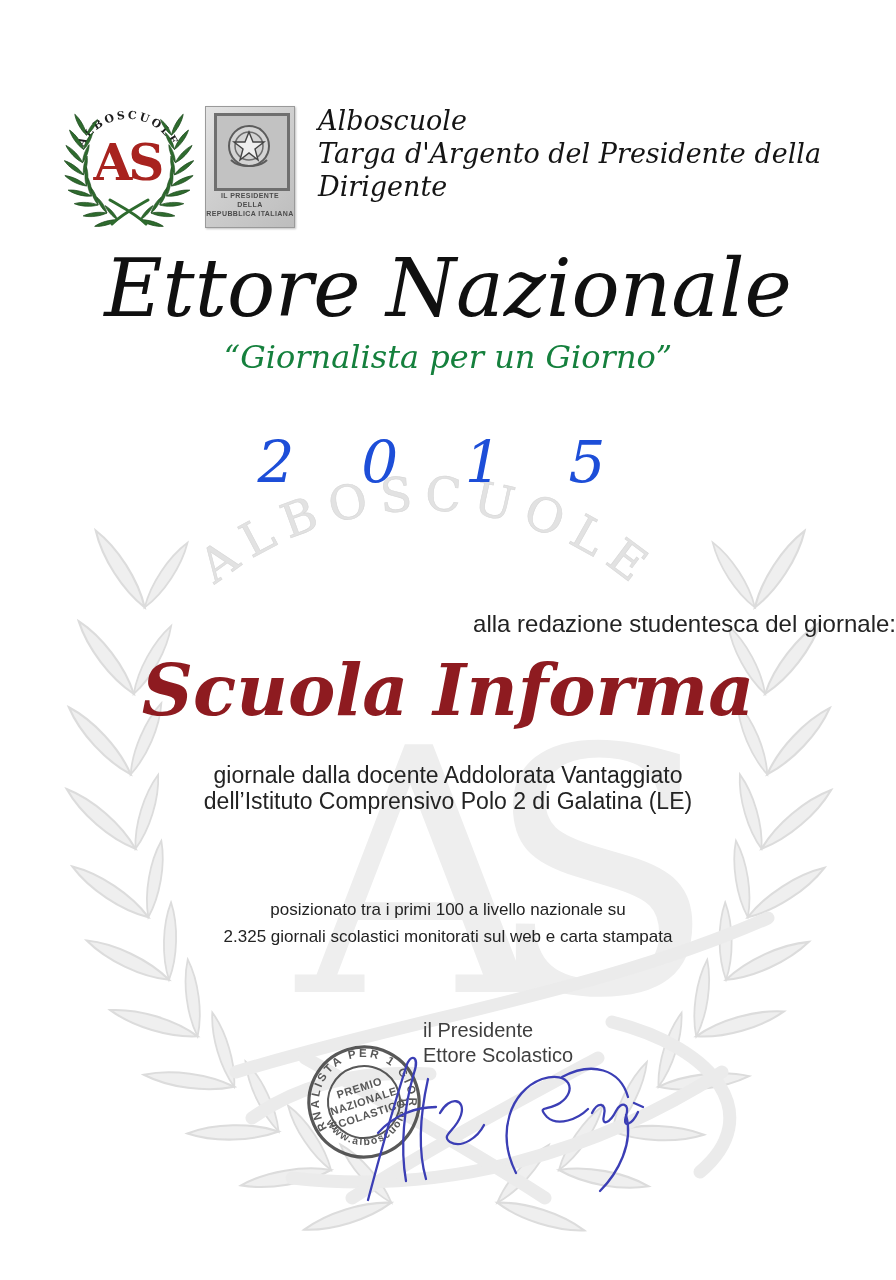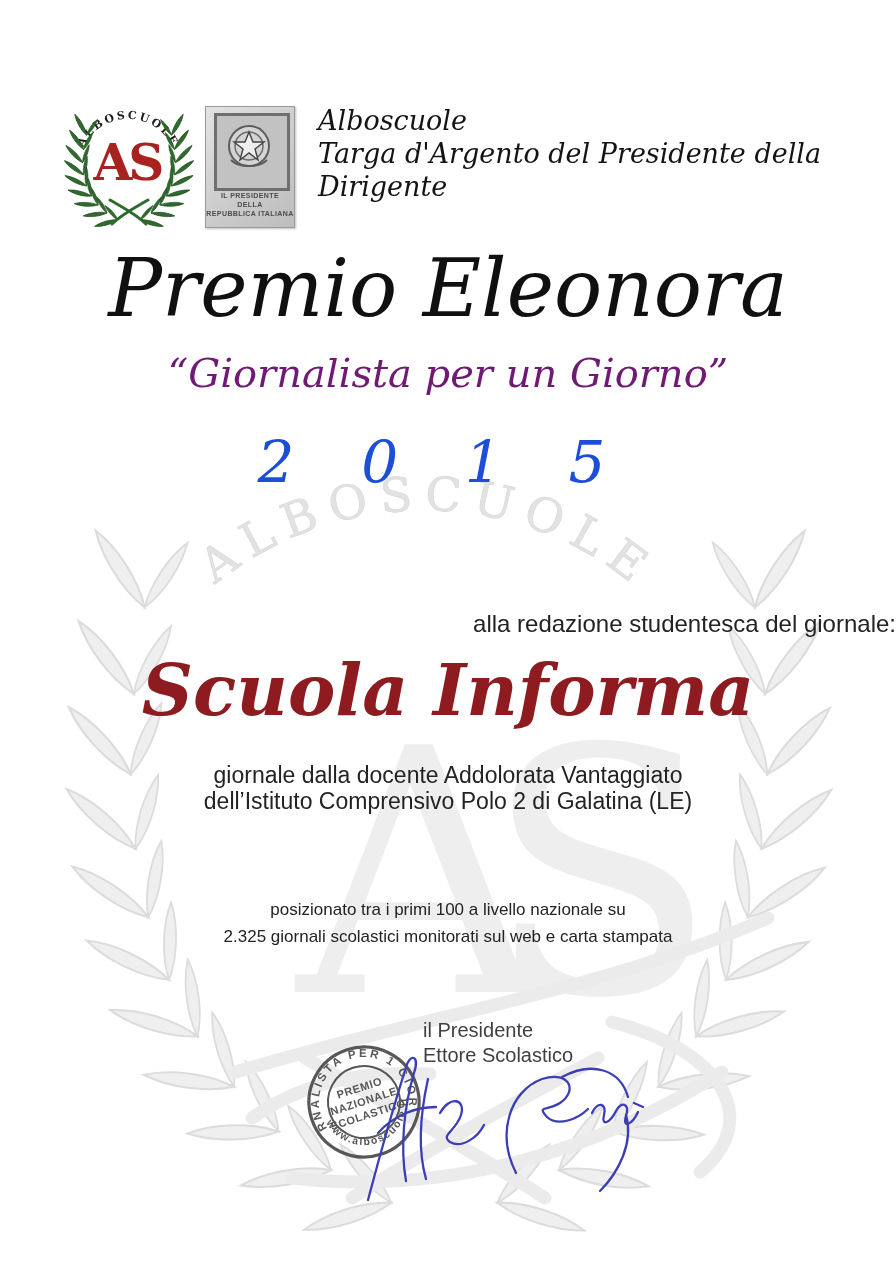--- a/index.html
+++ b/index.html
@@ -40,21 +40,21 @@
     border:1px solid #9a9a9a;box-shadow:1px 1px 2px rgba(0,0,0,.25);z-index:2;}
   .plaque-frame{position:absolute;left:8px;top:6px;width:70px;height:72px;
     background:#c2c2c2;border:3px solid #6f6f6f;}
   .plaque-caption{position:absolute;left:0;right:0;top:84px;text-align:center;
     font-size:7px;line-height:9px;color:#4c4c4c;font-weight:bold;letter-spacing:.4px;}
 
   .org-block{left:318px;top:104px;z-index:2;font-size:27px;line-height:33px;color:#141414;}
 
   
   #title{top:242px;font-size:80px;color:#101010;z-index:2;}
-  #subtitle{top:350px;font-size:40px;color:#701a75;z-index:2;}
+  #subtitle{top:338px;font-size:32px;color:#15803d;z-index:2;}
   #year{top:428px;font-size:58px;letter-spacing:1.15em;text-indent:.58em;color:#1d4ed8;z-index:2;}
   #recipient-intro{top:610px;font-size:24px;z-index:2;text-align:right;}
   #recipient-name{top:648px;font-size:71px;font-weight:bold;color:var(--accent-red);z-index:2;}
   #details{top:762px;font-size:23px;line-height:26px;z-index:2;}
   #ranking{top:896px;font-size:17px;line-height:27px;z-index:2;}
 
   
   #stamp{left:294px;top:1032px;z-index:3;}
   .stamp-ring{fill:none;stroke:var(--stamp-grey);}
   .stamp-txt{font-family:"Liberation Sans",sans-serif;font-weight:bold;fill:var(--stamp-grey);}
@@ -202,21 +202,21 @@
     <div>DELLA</div>
     <div>REPUBBLICA ITALIANA</div>
   </div>
 </div>
 
 <div class="abs org-block script">
   <div>Alboscuole</div>
   <div>Targa d'Argento del Presidente della Dirigente</div>
 </div>
 
-<div id="title" class="abs centered script">Premio Eleonora</div>
+<div id="title" class="abs centered script">Ettore Nazionale</div>
 <div id="subtitle" class="abs centered script">“Giornalista per un Giorno”</div>
 <div id="year" class="abs centered script">2015</div>
 
 <div id="recipient-intro" class="abs centered">alla redazione studentesca del giornale:</div>
 <div id="recipient-name" class="abs centered script">Scuola Informa</div>
 
 <div id="details" class="abs centered">
   <div>giornale dalla docente Addolorata Vantaggiato</div>
   <div>dell’Istituto Comprensivo Polo 2 di Galatina (LE)</div>
 </div>

